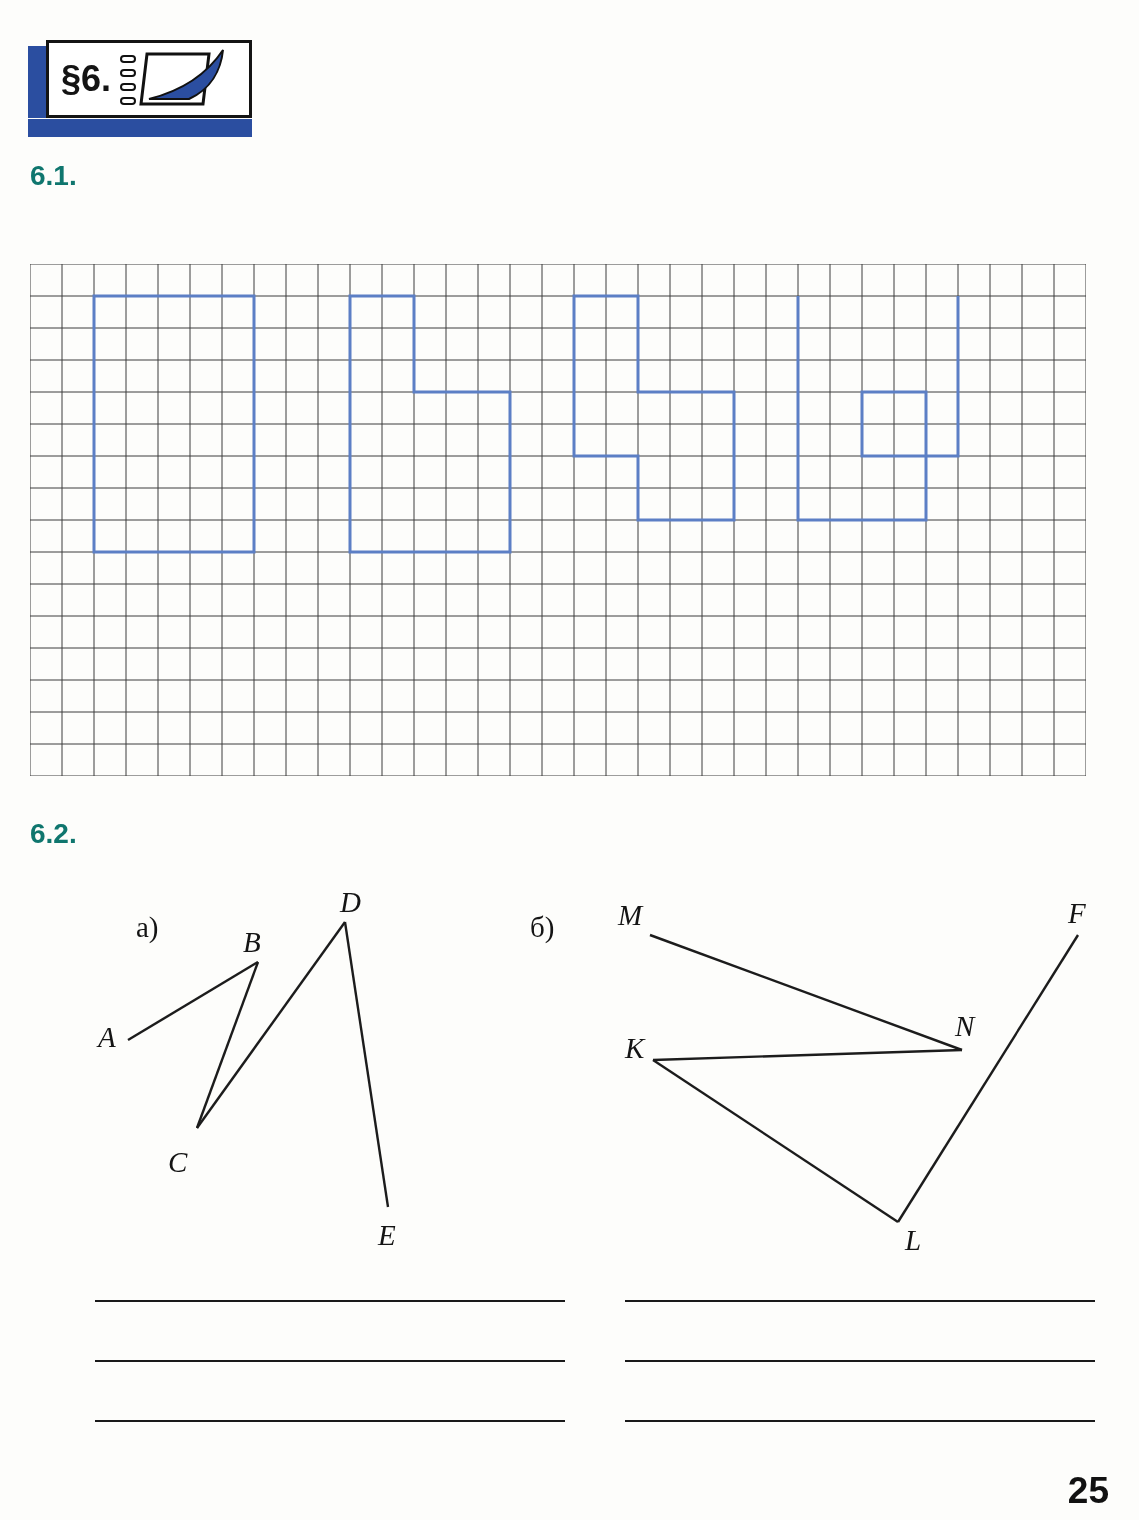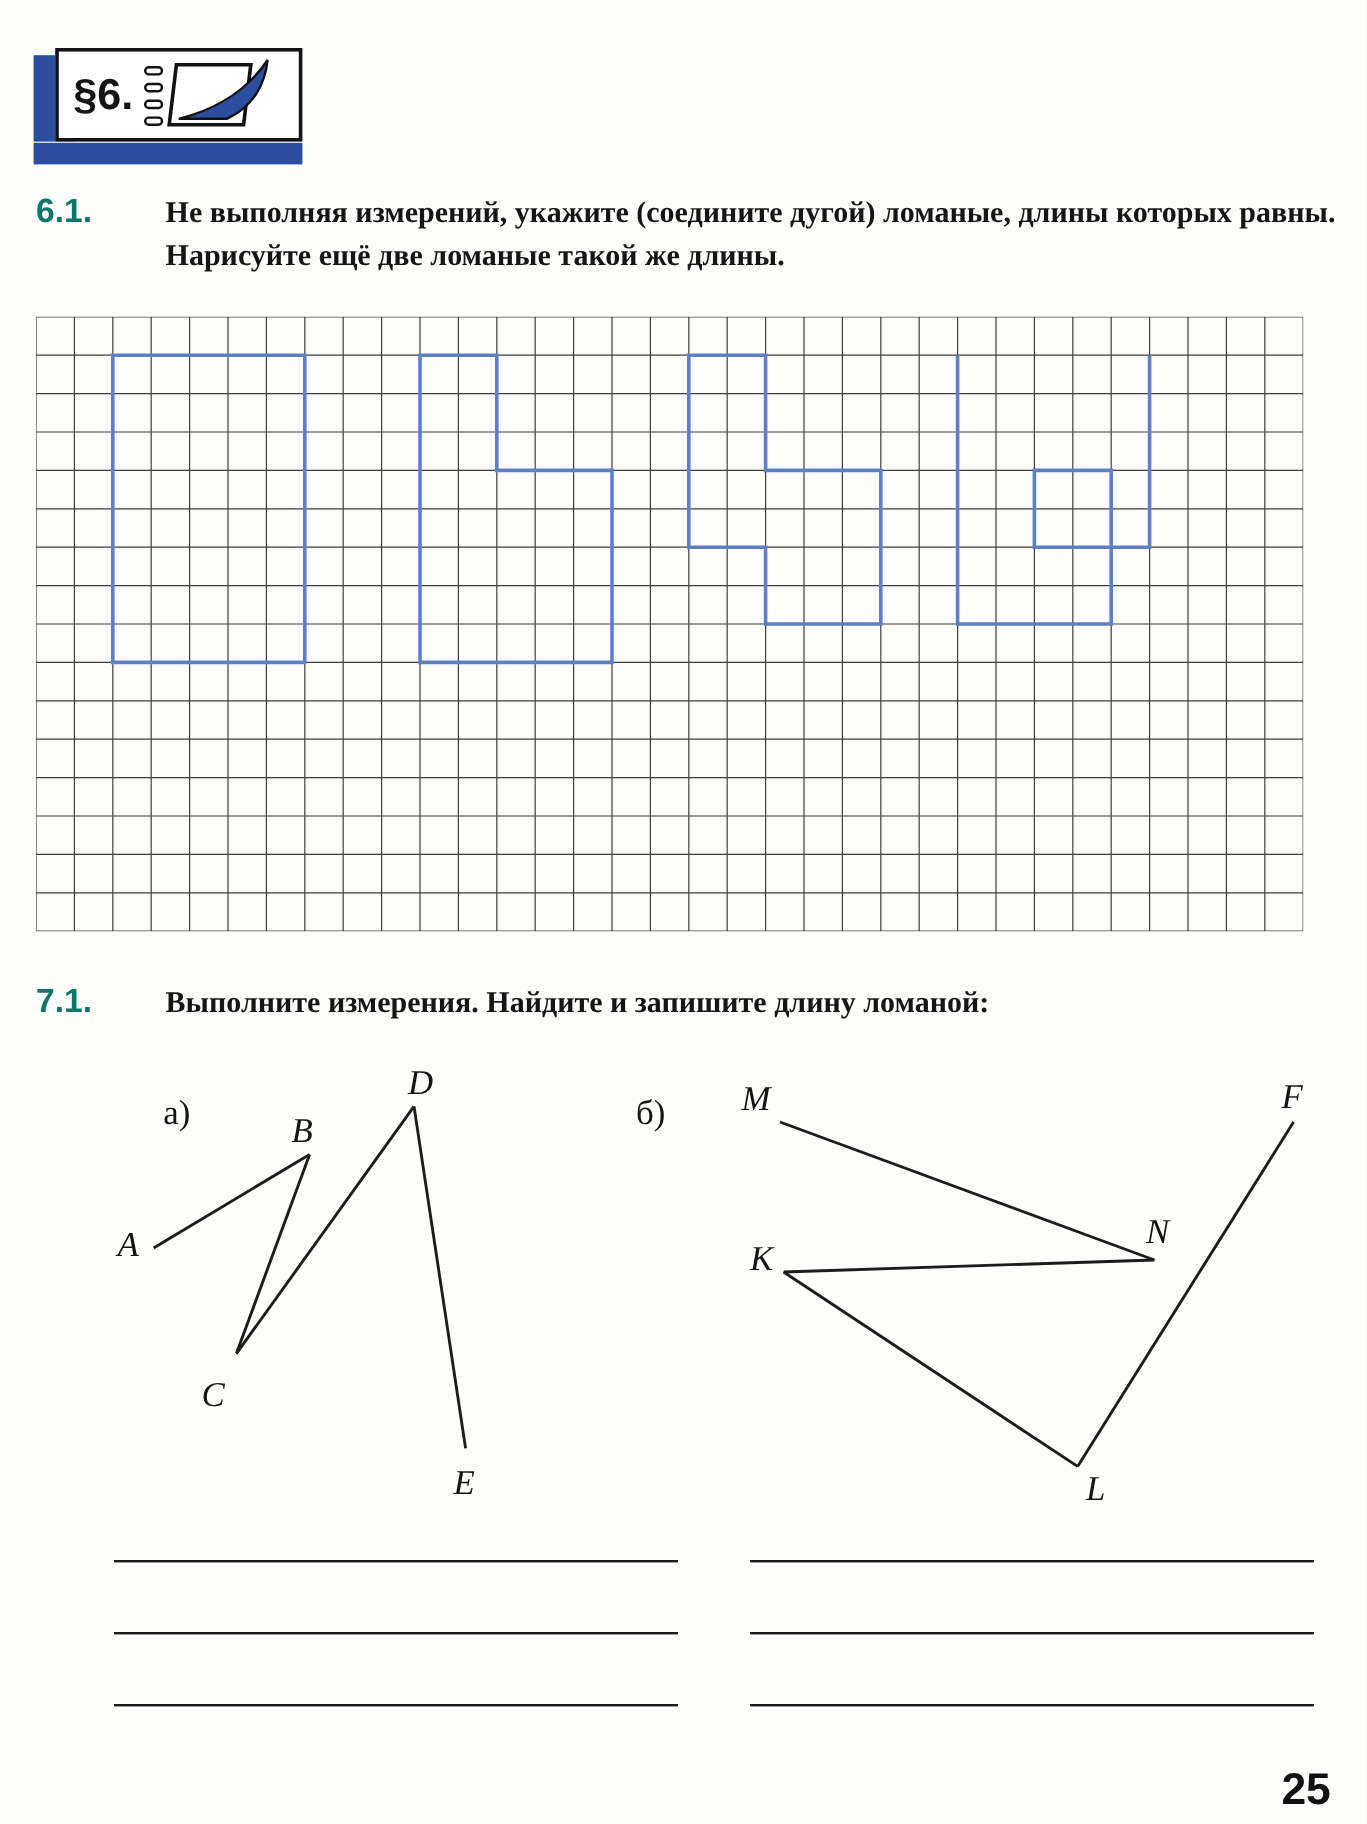--- a/index.html
+++ b/index.html
@@ -54,21 +54,20 @@
       <rect x="4" y="22" width="14" height="6" rx="3" fill="#fff" stroke="#111" stroke-width="2"></rect>
       <rect x="4" y="36" width="14" height="6" rx="3" fill="#fff" stroke="#111" stroke-width="2"></rect>
       <rect x="4" y="50" width="14" height="6" rx="3" fill="#fff" stroke="#111" stroke-width="2"></rect>
       <polygon points="30,6 92,6 86,56 24,56" fill="#fff" stroke="#111" stroke-width="3"></polygon>
       <path d="M 106 2 C 90 26 64 43 32 51 L 72 51 C 94 41 104 22 106 2 Z" fill="#2b4ea0" stroke="#111" stroke-width="2"></path>
     </svg>
   </div>
   <div class="hdr-bar"></div>
 
   <span class="pnum pn1">6.1.</span>
-  <p class="ptext pt1">Не выполняя измерений, укажите (соедините дугой) ломаные, длины которых равны. Нарисуйте ещё две ломаные такой же длины.</p>
 
   <svg id="grid-svg" width="1056" height="512" viewBox="0 0 1056 512">
       <line x1="0" y1="0" x2="0" y2="512" stroke="#3c3c3c" stroke-width="1"></line>
       <line x1="32" y1="0" x2="32" y2="512" stroke="#3c3c3c" stroke-width="1"></line>
       <line x1="64" y1="0" x2="64" y2="512" stroke="#3c3c3c" stroke-width="1"></line>
       <line x1="96" y1="0" x2="96" y2="512" stroke="#3c3c3c" stroke-width="1"></line>
       <line x1="128" y1="0" x2="128" y2="512" stroke="#3c3c3c" stroke-width="1"></line>
       <line x1="160" y1="0" x2="160" y2="512" stroke="#3c3c3c" stroke-width="1"></line>
       <line x1="192" y1="0" x2="192" y2="512" stroke="#3c3c3c" stroke-width="1"></line>
       <line x1="224" y1="0" x2="224" y2="512" stroke="#3c3c3c" stroke-width="1"></line>
@@ -114,22 +113,21 @@
       <line x1="0" y1="416" x2="1056" y2="416" stroke="#3c3c3c" stroke-width="1"></line>
       <line x1="0" y1="448" x2="1056" y2="448" stroke="#3c3c3c" stroke-width="1"></line>
       <line x1="0" y1="480" x2="1056" y2="480" stroke="#3c3c3c" stroke-width="1"></line>
       <line x1="0" y1="512" x2="1056" y2="512" stroke="#3c3c3c" stroke-width="1"></line>
       <polygon points="64,32 224,32 224,288 64,288" fill="none" stroke="#5c7fc5" stroke-width="3" stroke-linejoin="miter"></polygon>
       <polygon points="320,32 384,32 384,128 480,128 480,288 320,288" fill="none" stroke="#5c7fc5" stroke-width="3" stroke-linejoin="miter"></polygon>
       <polygon points="544,32 608,32 608,128 704,128 704,256 608,256 608,192 544,192" fill="none" stroke="#5c7fc5" stroke-width="3" stroke-linejoin="miter"></polygon>
       <polyline points="768,32 768,256 896,256 896,128 832,128 832,192 928,192 928,32" fill="none" stroke="#5c7fc5" stroke-width="3" stroke-linejoin="miter"></polyline>
     </svg>
 
-  <span class="pnum pn2">7.1.</span>
-  <p class="ptext pt2">Выполните измерения. Найдите и запишите длину ломаной:</p>
+  <span class="pnum pn2">6.2.</span>
 
   <svg id="fig-svg" width="1139" height="400" viewBox="0 0 1139 400">
       <text x="136" y="57" class="fig-label">а)</text>
       <line x1="128" y1="160" x2="258" y2="82" stroke="#1c1c1c" stroke-width="2.4"></line>
       <line x1="258" y1="82" x2="197" y2="248" stroke="#1c1c1c" stroke-width="2.4"></line>
       <line x1="197" y1="248" x2="345" y2="42" stroke="#1c1c1c" stroke-width="2.4"></line>
       <line x1="345" y1="42" x2="388" y2="327" stroke="#1c1c1c" stroke-width="2.4"></line>
       <text x="98" y="167" class="pt-label">A</text>
       <text x="243" y="72" class="pt-label">B</text>
       <text x="168" y="292" class="pt-label">C</text>

